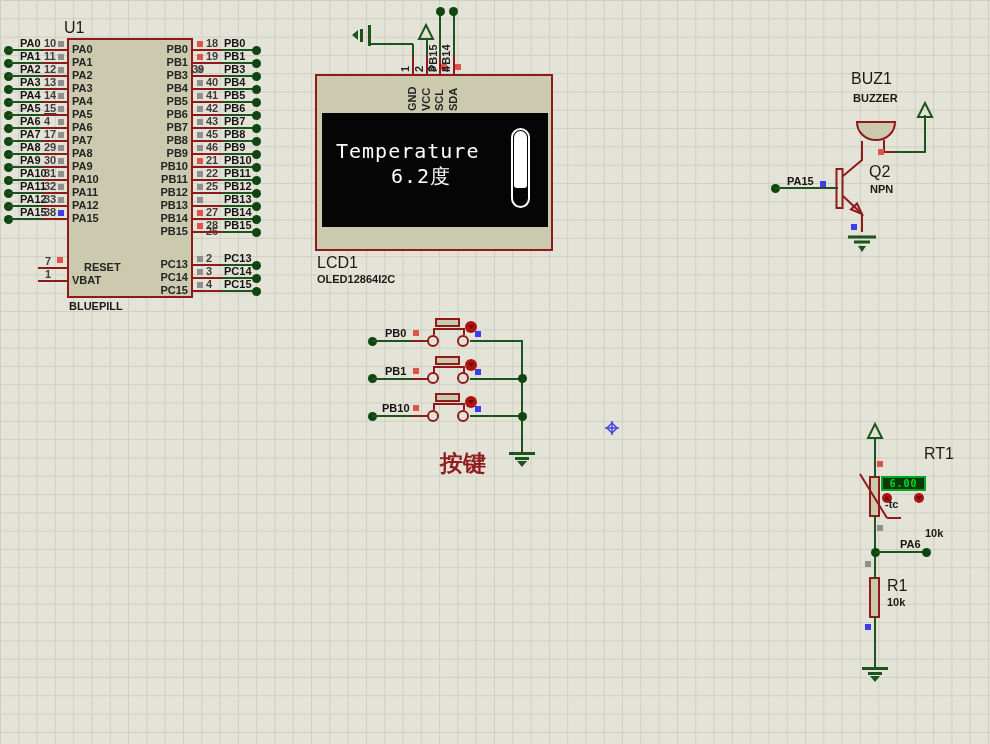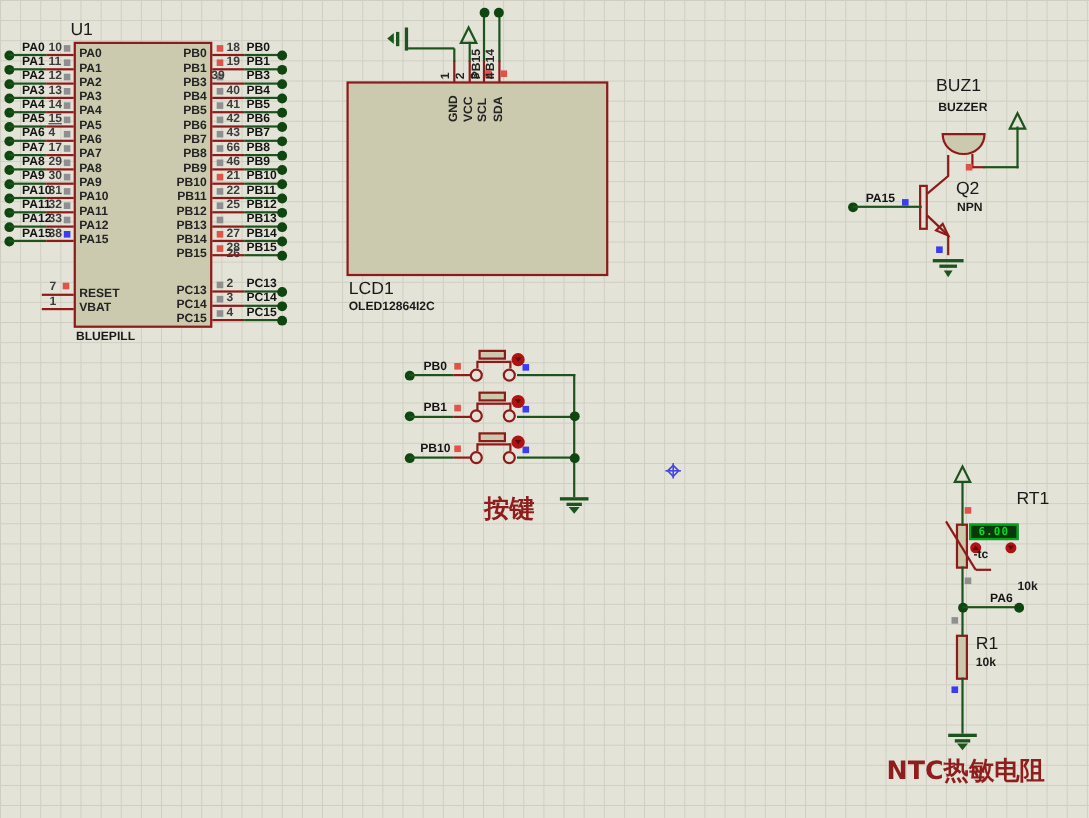--- a/index.html
+++ b/index.html
@@ -44,20 +44,27 @@
 </head>
 <body>
 
 <div id="canvas">
 
   <div class="ref" style="left:64px;top:20px">U1</div>
   <div class="chipbody" style="left:67px;top:38px;width:126px;height:260px"></div>
   <div class="model" style="left:69px;top:301px">BLUEPILL</div>
 
   <div class="chipbody" style="left:315px;top:74px;width:238px;height:177px"></div>
+  <div class="screen" style="left:322px;top:113px;width:226px;height:114px">
+    <div class="stext" style="left:14px;top:28px">Temperature</div>
+    <div class="stext" style="left:69px;top:53px">6.2度</div>
+    <div class="thermo" style="left:189px;top:15px">
+      <div class="thermo-fill"></div>
+    </div>
+  </div>
   <div class="ref" style="left:317px;top:255px">LCD1</div>
   <div class="model" style="left:317px;top:274px">OLED12864I2C</div>
   <div class="vtext" style="left:427px;top:28px;height:44px">PB15</div>
   <div class="vtext" style="left:440px;top:28px;height:44px">PB14</div>
   <svg style="left:417px;top:22px" width="18" height="20">
     <polygon points="9,3 16,17 2,17" fill="none" stroke="var(--c-wire)" stroke-width="2"></polygon>
   </svg>
 
   <div class="ref" style="left:851px;top:71px">BUZ1</div>
   <div class="model" style="left:853px;top:93px">BUZZER</div>
@@ -100,21 +107,20 @@
   <div class="meter">6.00</div>
   <div class="adj up" style="left:882px;top:493px"></div>
   <div class="adj down" style="left:914px;top:493px"></div>
   <div class="ref" style="left:924px;top:446px">RT1</div>
   <div class="model" style="left:885px;top:499px">-tc</div>
   <div class="model" style="left:925px;top:528px">10k</div>
   <div class="lbl" style="left:900px;top:539px">PA6</div>
   <div class="chipbody" style="left:869px;top:577px;width:11px;height:41px"></div>
   <div class="ref" style="left:887px;top:578px">R1</div>
   <div class="model" style="left:887px;top:597px">10k</div>
-  <div class="cn" style="left:806px;top:690px">NTC热敏电阻</div>
 
 <div class="dot" style="left: 3.5px; top: 45.5px;"></div>
     <div class="wire" style="left: 8px; top: 49px; width: 34px; height: 2px; background: var(--c-wire);"></div>
     <div class="wire" style="left: 42px; top: 49px; width: 25px; height: 2px; background: var(--c-pin);"></div>
     <div class="lbl" style="left: 20px; top: 38px;">PA0</div>
     <div class="num" style="left: 44px; top: 38px;">10</div>
     <div class="sq gray" style="left: 58px; top: 41px;"></div>
     <div class="pname" style="left: 72px; top: 44px;">PA0</div>
     <div class="dot" style="left: 3.5px; top: 58.5px;"></div>
     <div class="wire" style="left: 8px; top: 62px; width: 34px; height: 2px; background: var(--c-wire);"></div>
@@ -203,21 +209,21 @@
     <div class="dot" style="left: 3.5px; top: 214.5px;"></div>
     <div class="wire" style="left: 8px; top: 218px; width: 34px; height: 2px; background: var(--c-wire);"></div>
     <div class="wire" style="left: 42px; top: 218px; width: 25px; height: 2px; background: var(--c-pin);"></div>
     <div class="lbl" style="left: 20px; top: 207px;">PA15</div>
     <div class="num" style="left: 44px; top: 207px;">38</div>
     <div class="sq blue" style="left: 58px; top: 210px;"></div>
     <div class="pname" style="left: 72px; top: 213px;">PA15</div>
     <div class="wire" style="left: 38px; top: 267px; width: 29px; height: 2px; background: var(--c-pin);"></div>
     <div class="num" style="left: 45px; top: 256px;">7</div>
     <div class="sq red" style="left: 57px; top: 257px;"></div>
-    <div class="pname" style="left: 72px; top: 262px;">RESET</div>
+    <div class="pname" style="left: 84px; top: 262px;">RESET</div>
     <div class="wire" style="left: 38px; top: 280px; width: 29px; height: 2px; background: var(--c-pin);"></div>
     <div class="num" style="left: 45px; top: 269px;">1</div>
     <div class="pname" style="left: 72px; top: 275px;">VBAT</div>
     <div class="wire" style="left: 193px; top: 49px; width: 29px; height: 2px; background: var(--c-pin);"></div>
     <div class="wire" style="left: 222px; top: 49px; width: 31px; height: 2px; background: var(--c-wire);"></div>
     <div class="dot" style="left: 251.5px; top: 45.5px;"></div>
     <div class="sq red" style="left: 197px; top: 41px;"></div>
     <div class="num" style="left: 206px; top: 38px;">18</div>
     <div class="lbl" style="left: 224px; top: 38px;">PB0</div>
     <div class="pname right" style="left: 120px; width: 68px; top: 44px;">PB0</div>
@@ -260,21 +266,21 @@
     <div class="wire" style="left: 222px; top: 127px; width: 31px; height: 2px; background: var(--c-wire);"></div>
     <div class="dot" style="left: 251.5px; top: 123.5px;"></div>
     <div class="sq gray" style="left: 197px; top: 119px;"></div>
     <div class="num" style="left: 206px; top: 116px;">43</div>
     <div class="lbl" style="left: 224px; top: 116px;">PB7</div>
     <div class="pname right" style="left: 120px; width: 68px; top: 122px;">PB7</div>
     <div class="wire" style="left: 193px; top: 140px; width: 29px; height: 2px; background: var(--c-pin);"></div>
     <div class="wire" style="left: 222px; top: 140px; width: 31px; height: 2px; background: var(--c-wire);"></div>
     <div class="dot" style="left: 251.5px; top: 136.5px;"></div>
     <div class="sq gray" style="left: 197px; top: 132px;"></div>
-    <div class="num" style="left: 206px; top: 129px;">66</div>
+    <div class="num" style="left: 206px; top: 129px;">45</div>
     <div class="lbl" style="left: 224px; top: 129px;">PB8</div>
     <div class="pname right" style="left: 120px; width: 68px; top: 135px;">PB8</div>
     <div class="wire" style="left: 193px; top: 153px; width: 29px; height: 2px; background: var(--c-pin);"></div>
     <div class="wire" style="left: 222px; top: 153px; width: 31px; height: 2px; background: var(--c-wire);"></div>
     <div class="dot" style="left: 251.5px; top: 149.5px;"></div>
     <div class="sq gray" style="left: 197px; top: 145px;"></div>
     <div class="num" style="left: 206px; top: 142px;">46</div>
     <div class="lbl" style="left: 224px; top: 142px;">PB9</div>
     <div class="pname right" style="left: 120px; width: 68px; top: 148px;">PB9</div>
     <div class="wire" style="left: 193px; top: 166px; width: 29px; height: 2px; background: var(--c-pin);"></div>

